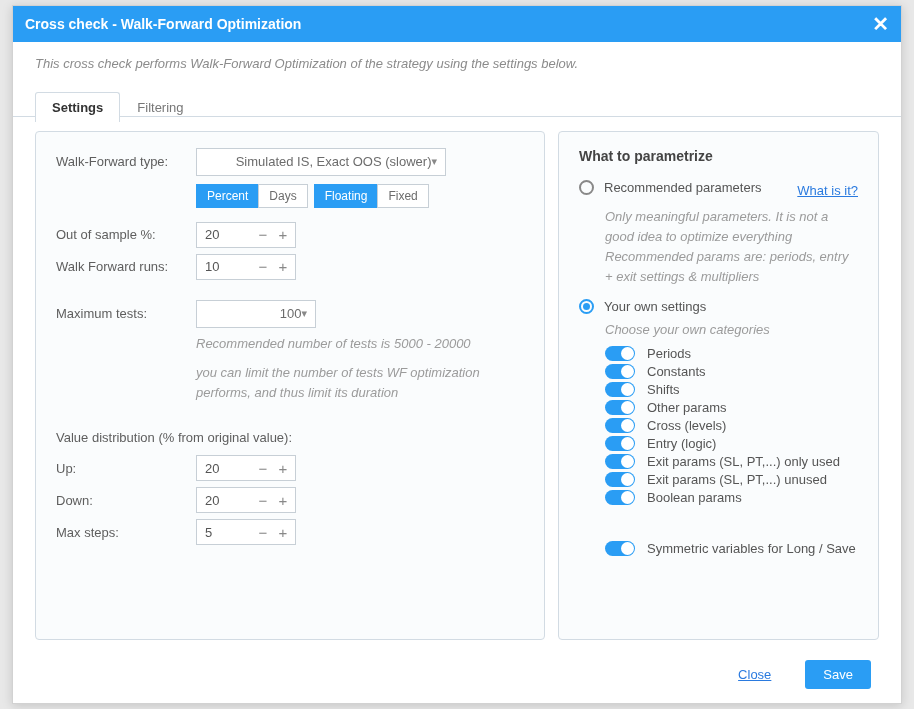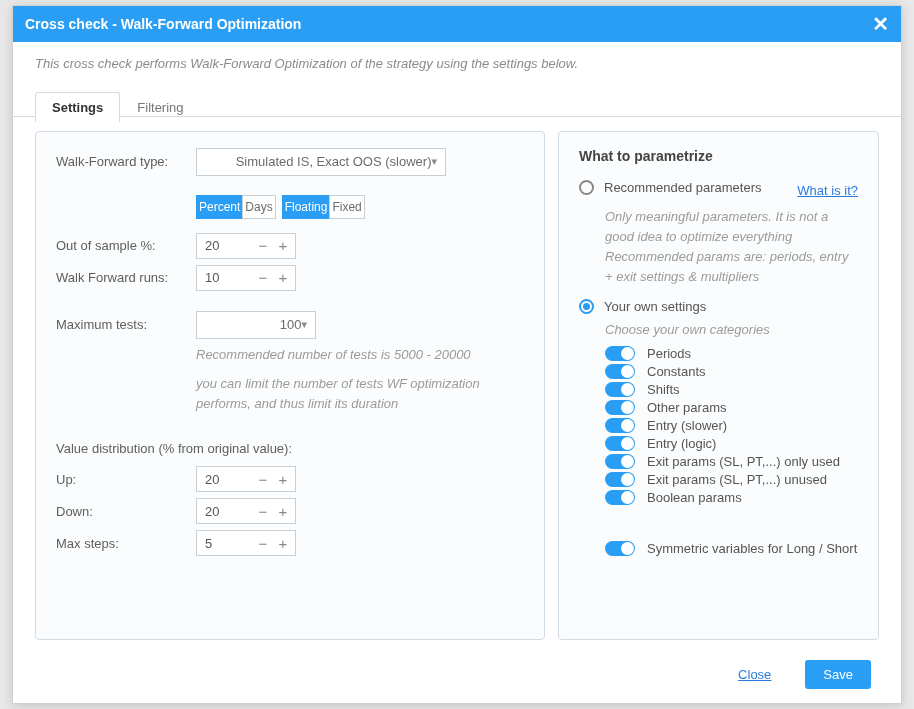--- a/index.html
+++ b/index.html
@@ -87,25 +87,24 @@
   display: flex; align-items: center; justify-content: flex-end;
   color: #6c6c6c;
   cursor: pointer;
 }
 .select.small { width: 120px; }
 .btn-strip { display: flex; margin: 8px 0 0 140px; }
 .strip-btn {
   border: 1px solid #c7cfd6;
   background: #fff;
   color: #6c6c6c;
-  padding: 4px 2px;
+  padding: 4px 10px;
   font-size: 12px;
   cursor: pointer;
   margin-left: -1px;
-  margin-top: 11px;
 }
 .strip-btn:first-child { margin-left: 0; }
 .strip-btn.active { background: #2a9df4; color: #fff; border-color: #2a9df4; }
 .gap { height: 14px; }
 .spinner {
   display: flex; align-items: center;
   border: 1px solid #c7cfd6;
   background: #fff;
   height: 26px; width: 100px;
 }
@@ -282,21 +281,21 @@
           <div class="toggle-row">
             <span class="toggle"></span>
             <span>Shifts</span>
           </div>
           <div class="toggle-row">
             <span class="toggle"></span>
             <span>Other params</span>
           </div>
           <div class="toggle-row">
             <span class="toggle"></span>
-            <span>Entry (slower)</span>
+            <span>Cross (levels)</span>
           </div>
           <div class="toggle-row">
             <span class="toggle"></span>
             <span>Entry (logic)</span>
           </div>
           <div class="toggle-row">
             <span class="toggle"></span>
             <span>Exit params (SL, PT,...) only used</span>
           </div>
           <div class="toggle-row">
@@ -306,21 +305,21 @@
           <div class="toggle-row">
             <span class="toggle"></span>
             <span>Boolean params</span>
           </div>
         </div>
 
       <div style="height:30px"></div>
 
       <div class="toggle-row">
         <span class="toggle"></span>
-        <span>Symmetric variables for Long / Short</span>
+        <span>Symmetric variables for Long / Save</span>
       </div>
     </div>
 
   </div>
 
   <div class="footer">
     <span class="btn btn-text">Close</span>
     <span class="btn btn-primary">Save</span>
   </div>
 

